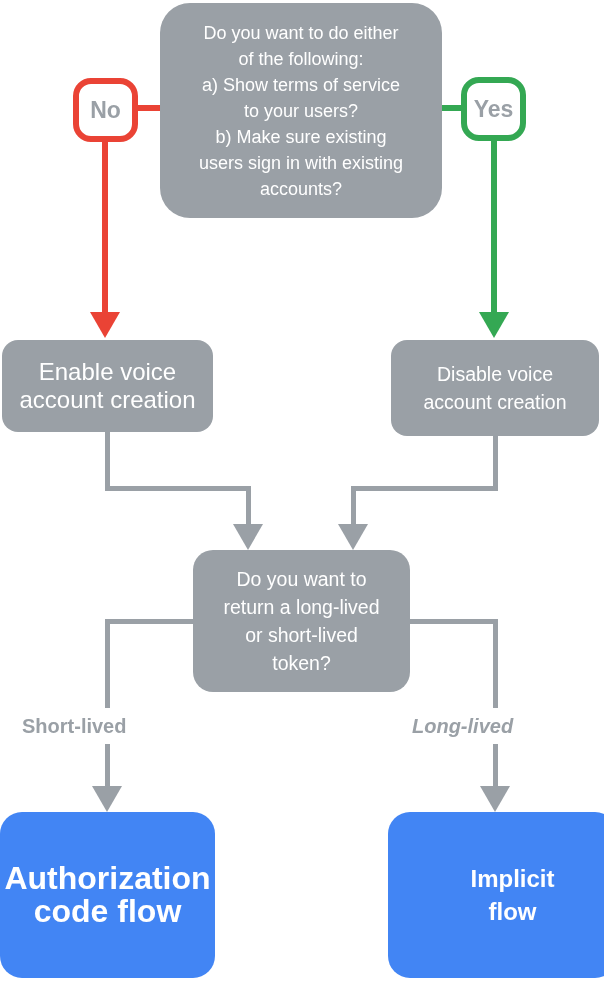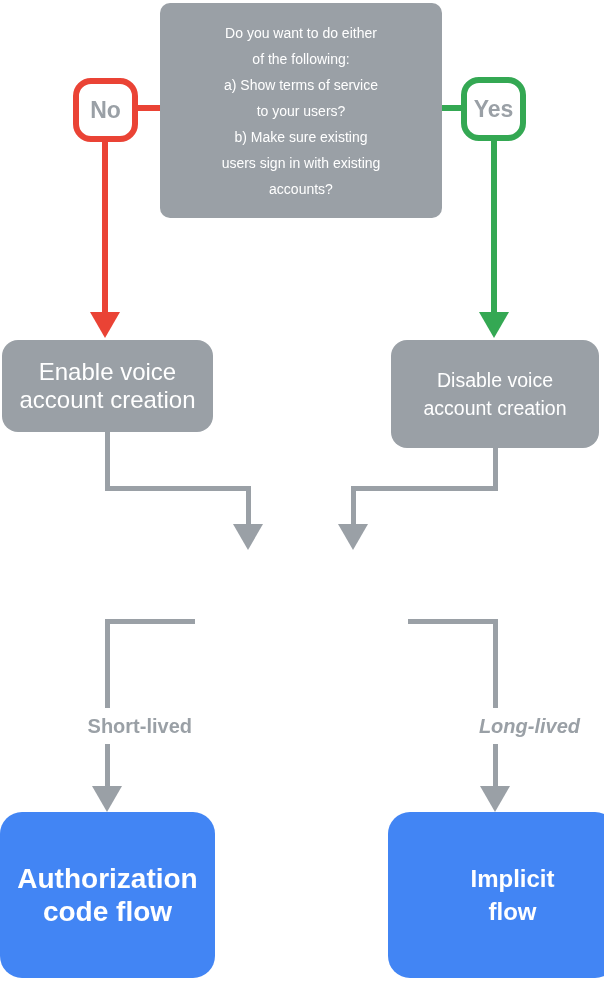--- a/index.html
+++ b/index.html
@@ -50,40 +50,40 @@
   }
   .arrow-red   { border-top: 26px solid #EA4335; }
   .arrow-green { border-top: 26px solid #34A853; }
   .arrow-gray  { border-top: 26px solid #9AA0A6; }
 
   .branch-label {
     position: absolute;
     background: #ffffff;
     display: flex;
     align-items: center;
-    justify-content: flex-end;
+    justify-content: flex-start;
     font-weight: bold;
     color: #9AA0A6;
     font-size: 20px;
   }
 
   
-  #q1        { left: 160px; top: 3px;   width: 282px; height: 215px; border-radius: 10px; font-size: 14px; line-height: 26px; }
+  #q1        { left: 160px; top: 3px;   width: 282px; height: 215px; border-radius: 30px; font-size: 18px; line-height: 26px; }
   #badge-no  { left: 73px;  top: 78px;  width: 65px;  height: 64px;  border: 6px solid #EA4335; border-radius: 18px; }
   #badge-yes { left: 461px; top: 77px;  width: 65px;  height: 64px;  border: 6px solid #34A853; border-radius: 18px; }
 
   #no-h      { left: 136px; top: 105px; width: 26px;  height: 6px; }
   #yes-h     { left: 440px; top: 105px; width: 24px;  height: 6px; }
   #no-v      { left: 102px; top: 140px; width: 6px;   height: 174px; }
   #yes-v     { left: 491px; top: 140px; width: 6px;   height: 174px; }
   #no-arrow  { left: 90px;  top: 312px; }
   #yes-arrow { left: 479px; top: 312px; }
 
   #enable    { left: 2px;   top: 340px; width: 211px; height: 92px; border-radius: 16px; font-size: 24px; line-height: 28px; }
-  #disable   { left: 391px; top: 340px; width: 208px; height: 108px; border-radius: 16px; font-size: 19.5px; line-height: 28px; }
+  #disable   { left: 391px; top: 340px; width: 208px; height: 96px; border-radius: 16px; font-size: 19.5px; line-height: 28px; }
 
   #en-v      { left: 105px; top: 430px; width: 5px;   height: 58px; }
   #en-h      { left: 105px; top: 486px; width: 146px; height: 5px; }
   #en-v2     { left: 246px; top: 486px; width: 5px;   height: 40px; }
   #en-arrow  { left: 233px; top: 524px; }
   #dis-v     { left: 493px; top: 430px; width: 5px;   height: 58px; }
   #dis-h     { left: 351px; top: 486px; width: 147px; height: 5px; }
   #dis-v2    { left: 351px; top: 486px; width: 5px;   height: 40px; }
   #dis-arrow { left: 338px; top: 524px; }
 
@@ -92,21 +92,21 @@
   #sl-h      { left: 105px; top: 619px; width: 90px;  height: 5px; }
   #sl-v      { left: 105px; top: 619px; width: 5px;   height: 168px; }
   #sl-arrow  { left: 92px;  top: 786px; }
   #ll-h      { left: 408px; top: 619px; width: 90px;  height: 5px; }
   #ll-v      { left: 493px; top: 619px; width: 5px;   height: 168px; }
   #ll-arrow  { left: 480px; top: 786px; }
 
   #label-short { left: 22px;  top: 708px; width: 170px; height: 36px; }
   #label-long  { left: 412px; top: 708px; width: 168px; height: 36px; font-style: italic; }
 
-  #auth      { left: 0px;   top: 812px; width: 215px; height: 166px; border-radius: 22px; font-size: 28px; font-weight: bold; line-height: 33px; }
+  #auth      { left: 0px;   top: 812px; width: 215px; height: 166px; border-radius: 22px; font-size: 32px; font-weight: bold; line-height: 33px; }
   #implicit  { left: 388px; top: 812px; width: 209px; height: 166px; border-radius: 22px; font-size: 24px; font-weight: bold; line-height: 33px; padding-left: 20px; }
 </style>
 </head>
 <body>
 
 <div class="canvas">
 
   <div class="line red-bg" id="no-h"></div>
   <div class="line green-bg" id="yes-h"></div>
   <div class="line red-bg" id="no-v"></div>
@@ -149,20 +149,26 @@
 
   <div class="node gray" id="enable">
     <span>Enable voice
 account creation</span>
   </div>
   <div class="node gray" id="disable">
     <span>Disable voice
 account creation</span>
   </div>
 
+  <div class="node gray" id="q2">
+    <span>Do you want to
+return a long-lived
+or short-lived
+token?</span>
+  </div>
 
   <div class="branch-label" id="label-short">
     <span>Short-lived</span>
   </div>
   <div class="branch-label" id="label-long">
     <span>Long-lived</span>
   </div>
 
   <div class="node blue" id="auth">
     <span>Authorization

